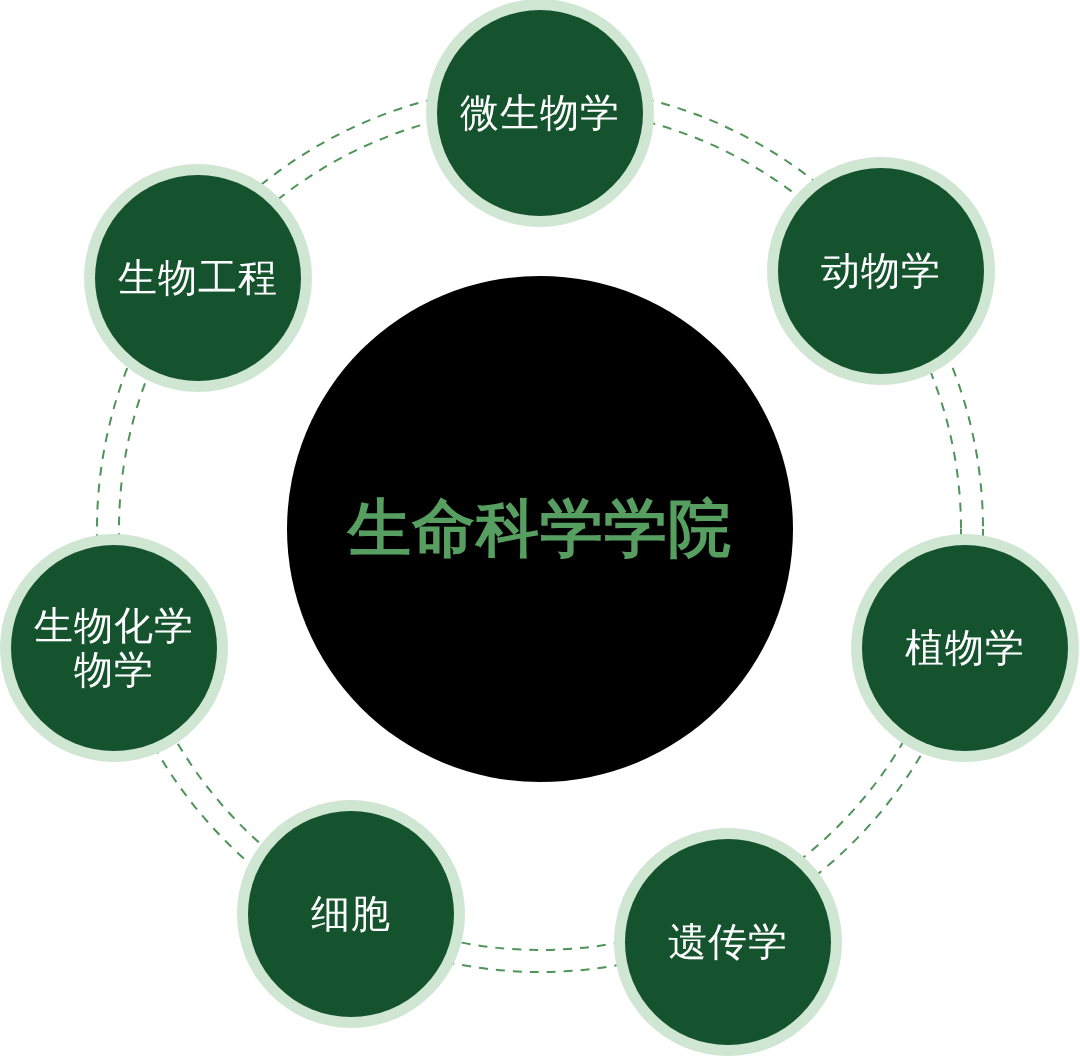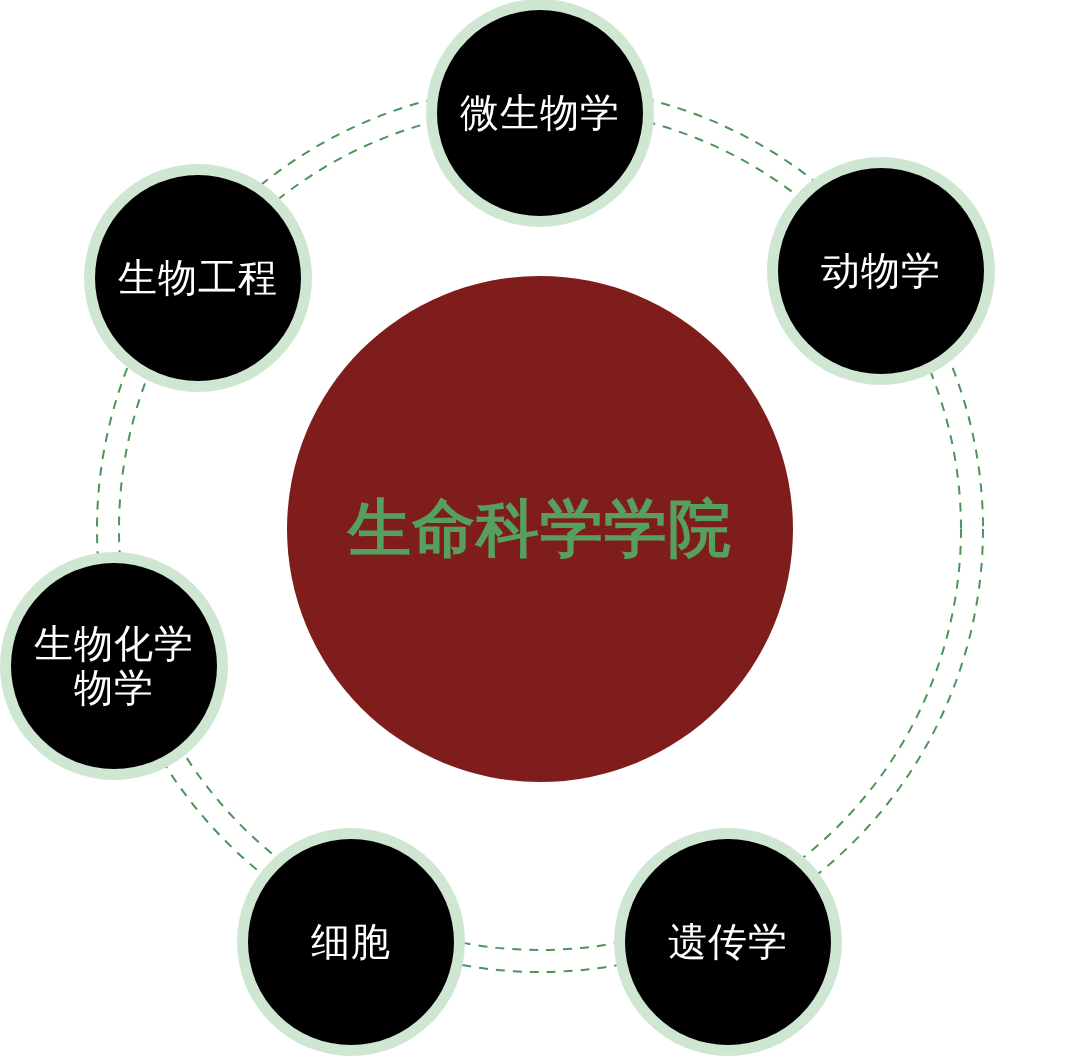--- a/index.html
+++ b/index.html
@@ -20,21 +20,21 @@
       width: 1080px;
       height: 1059px;
     }
     .center-hub {
       position: absolute;
       left: 287px;
       top: 276px;
       width: 506px;
       height: 506px;
       border-radius: 50%;
-      background: #7f1d1d;
+      background: #000000;
       display: flex;
       align-items: center;
       justify-content: center;
       flex-direction: column;
       text-align: center;
     }
     .center-hub .line {
       color: #579f61;
       font-size: 63px;
       font-weight: bold;
@@ -48,21 +48,21 @@
       height: 228px;
       border-radius: 50%;
       background: #cfe6d3;
       box-sizing: border-box;
     }
     .node .inner {
       position: absolute;
       left: 11px; top: 11px;
       width: 206px; height: 206px;
       border-radius: 50%;
-      background: #000000;
+      background: #14532d;
       display: flex;
       align-items: center;
       justify-content: center;
       flex-direction: column;
       text-align: center;
     }
     .node .label {
       color: #ffffff;
       font-size: 39px;
       line-height: 44px;
@@ -97,34 +97,39 @@
       <div class="label">微生物学</div>
     </div>
   </div>
 
   <div class="node" style="left:767px; top:157px;">
     <div class="inner">
       <div class="label">动物学</div>
     </div>
   </div>
 
+  <div class="node" style="left:851px; top:534px;">
+    <div class="inner">
+      <div class="label">植物学</div>
+    </div>
+  </div>
 
   <div class="node" style="left:614px; top:828px;">
     <div class="inner">
       <div class="label">遗传学</div>
     </div>
   </div>
 
-  <div class="node" style="left:237px; top:828px;text-decoration:underline;">
+  <div class="node" style="left:237px; top:800px;text-decoration:underline;">
     <div class="inner">
       <div class="label multi">细胞</div>
     </div>
   </div>
 
-  <div class="node" style="left:0px; top:552px;">
+  <div class="node" style="left:0px; top:534px;">
     <div class="inner">
       <div class="label multi">生物化学</div>
       <div class="label multi">物学</div>
     </div>
   </div>
 
   <div class="node" style="left:84px; top:164px;">
     <div class="inner">
       <div class="label">生物工程</div>
     </div>

